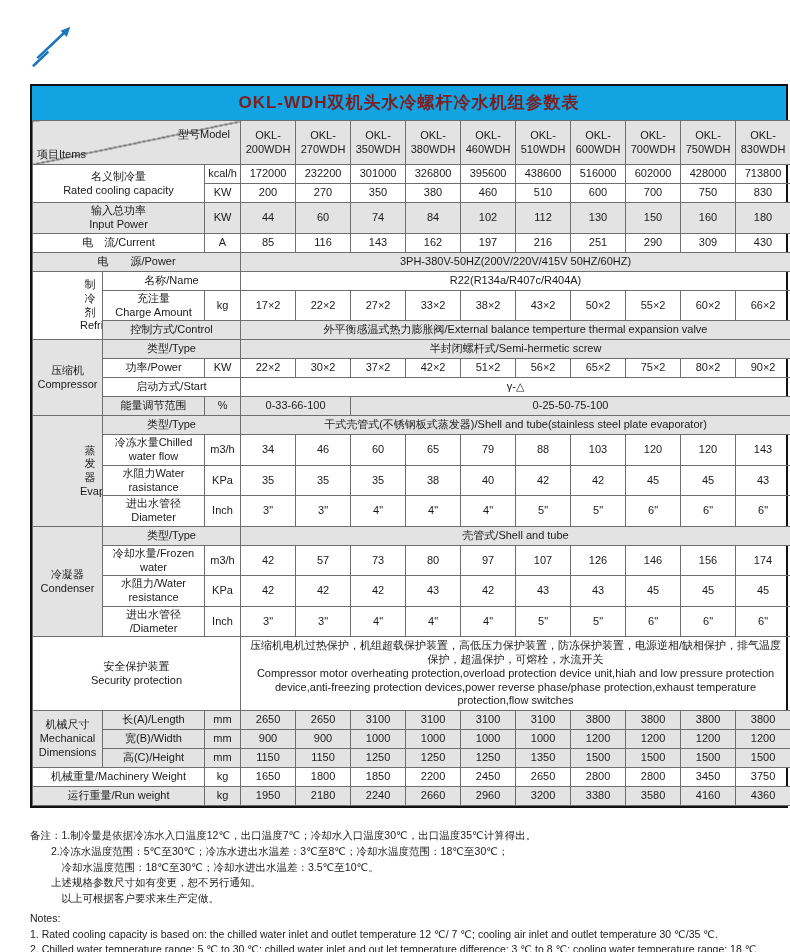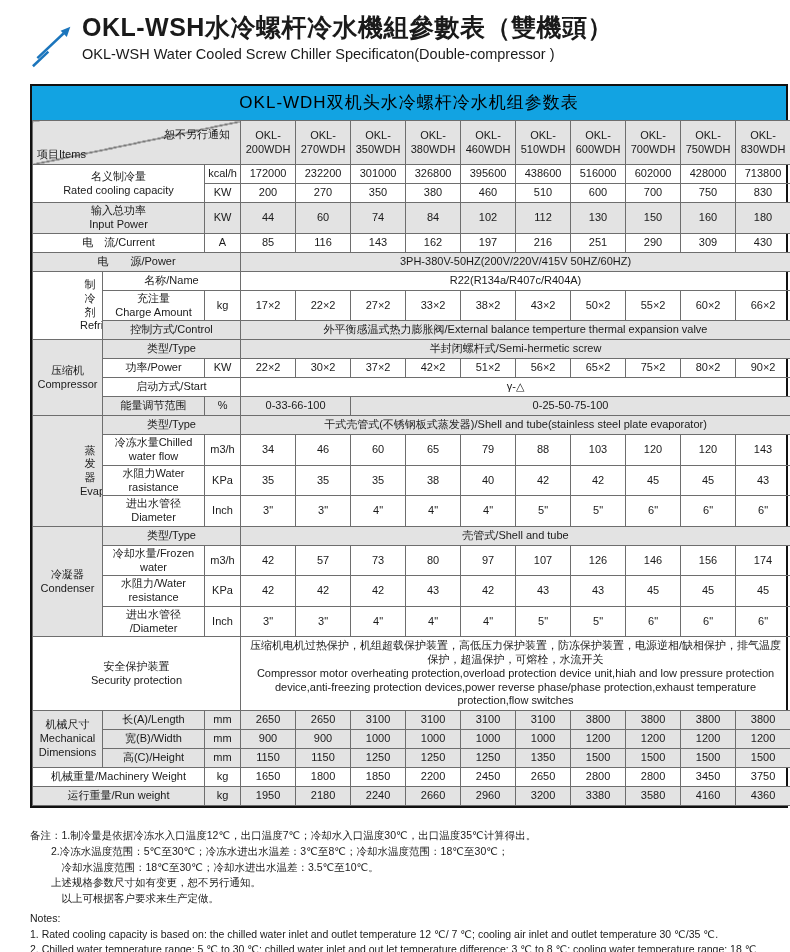--- a/index.html
+++ b/index.html
@@ -12,21 +12,21 @@
     margin:0;background:#fff;color:#1a1a1a;width:790px;
     font-family:"Liberation Sans","DejaVu Sans",sans-serif;
   }
   .page{padding:12px 2px 6px 30px;}
   .hdr{display:flex;align-items:flex-start;gap:8px;margin-bottom:12px;}
   .logo{flex:0 0 auto;margin-top:6px;}
   .title-zh{font-size:25px;font-weight:bold;margin:0;line-height:1.25;letter-spacing:.5px;}
   .title-en{font-size:14.5px;line-height:1.3;margin-top:2px;}
   .tablewrap{border:2px solid #111;width:758px;}
   .banner{
-    background:var(--banner-bg);color:#000000;font-weight:normal;font-size:17px;
+    background:var(--banner-bg);color:#7f1d1d;font-weight:bold;font-size:17px;
     text-align:center;padding:5px 0 6px 0;letter-spacing:1px;
   }
   table{border-collapse:collapse;width:100%;table-layout:fixed;font-size:11px;}
   th,td{
     border:1px solid #6e6e6e;text-align:center;vertical-align:middle;
     padding:1px 2px;line-height:1.25;white-space:pre-line;overflow:hidden;
     height:19px;font-weight:normal;
   }
   thead th{background:var(--shade);}
   th.corner{
@@ -51,24 +51,20 @@
 <body>
 
 <div class="page">
 
   <div class="hdr">
     <svg class="logo" width="44" height="54" viewBox="0 0 60 64">
       <line x1="10" y1="50" x2="46" y2="16" stroke="#1b75bc" stroke-width="3.4"></line>
       <polygon points="55,7 50.2,21 41.8,12.4" fill="#1b75bc"></polygon>
       <line x1="4" y1="61" x2="25" y2="41" stroke="#1b75bc" stroke-width="3.4"></line>
     </svg>
-    <div>
-      <h1 class="title-zh">OKL-WSH水冷螺杆冷水機組參數表（雙機頭）</h1>
-      <div class="title-en">OKL-WSH Water Cooled Screw Chiller Specificaton(Double-compressor )</div>
-    </div>
   </div>
 
   <div class="tablewrap">
     <div class="banner">OKL-WDH双机头水冷螺杆冷水机组参数表</div>
     <table>
       <colgroup>
         <col style="width:70px">
           <col style="width:102px">
           <col style="width:36px">
         <col style="width:55px">
@@ -79,21 +75,21 @@
           <col style="width:55px">
         <col style="width:55px">
           <col style="width:55px">
           <col style="width:55px">
         <col style="width:55px">
       </colgroup>
       <thead>
         <tr id="model-row">
           <th class="corner" colspan="3">
             <span class="c-items">项目Items</span>
-            <span class="c-model">恕不另行通知</span>
+            <span class="c-model">型号Model</span>
           </th>
         <th>OKL-
 200WDH</th>
             <th>OKL-
 270WDH</th>
             <th>OKL-
 350WDH</th>
             <th>OKL-
 380WDH</th>
             <th>OKL-

